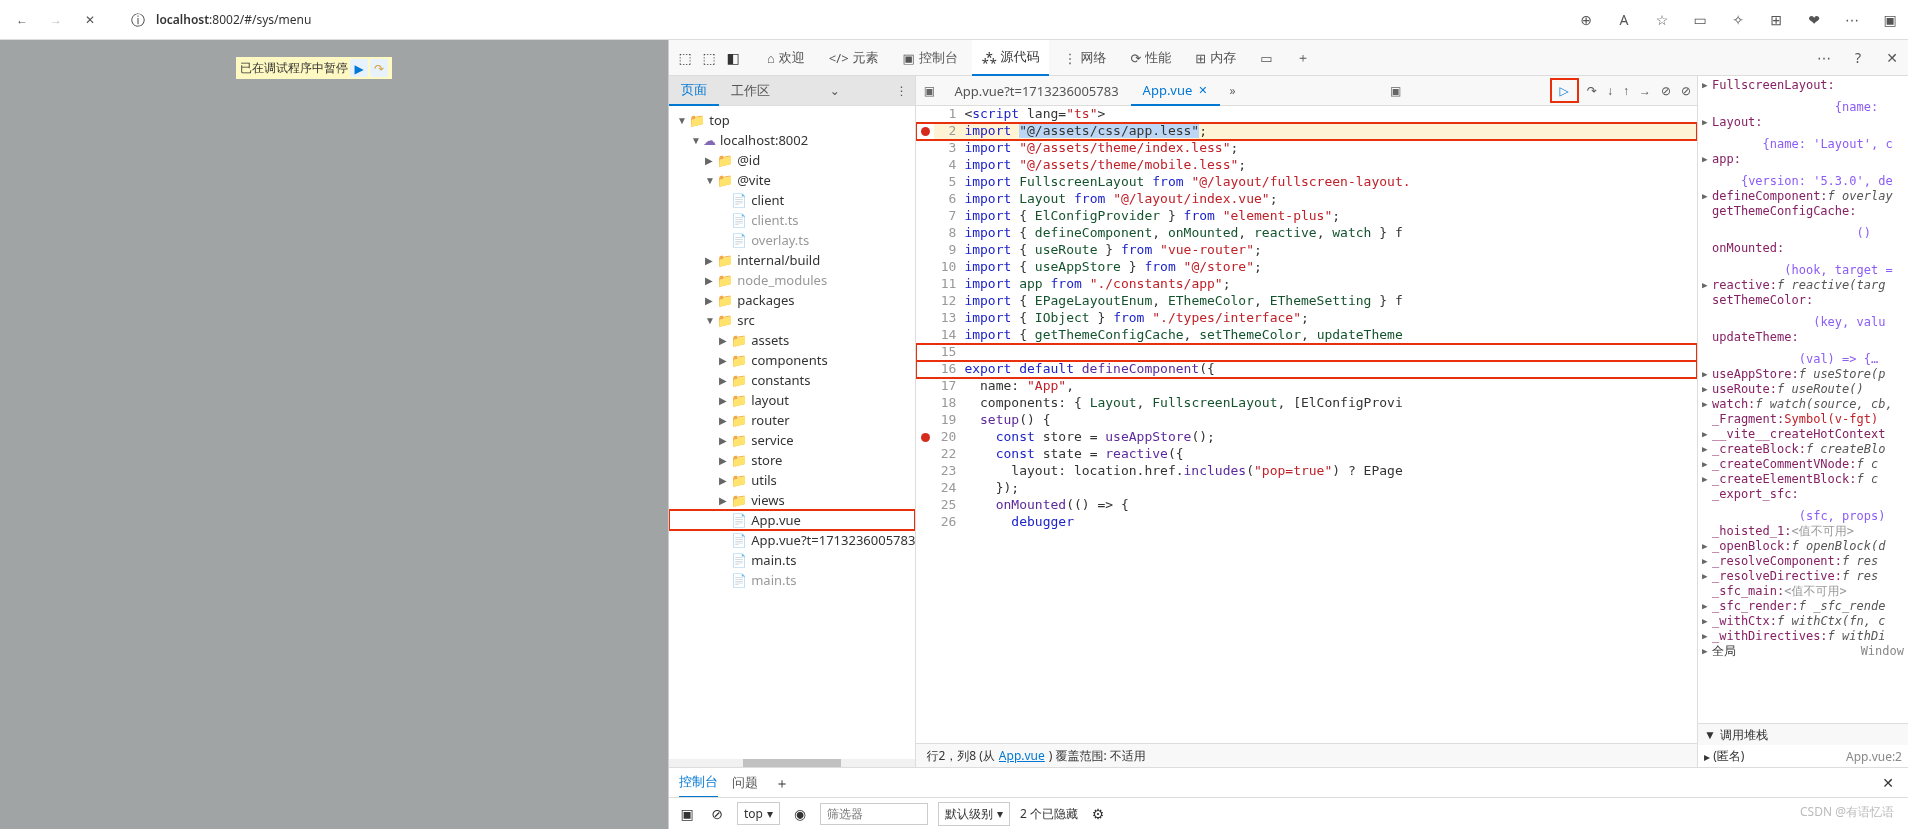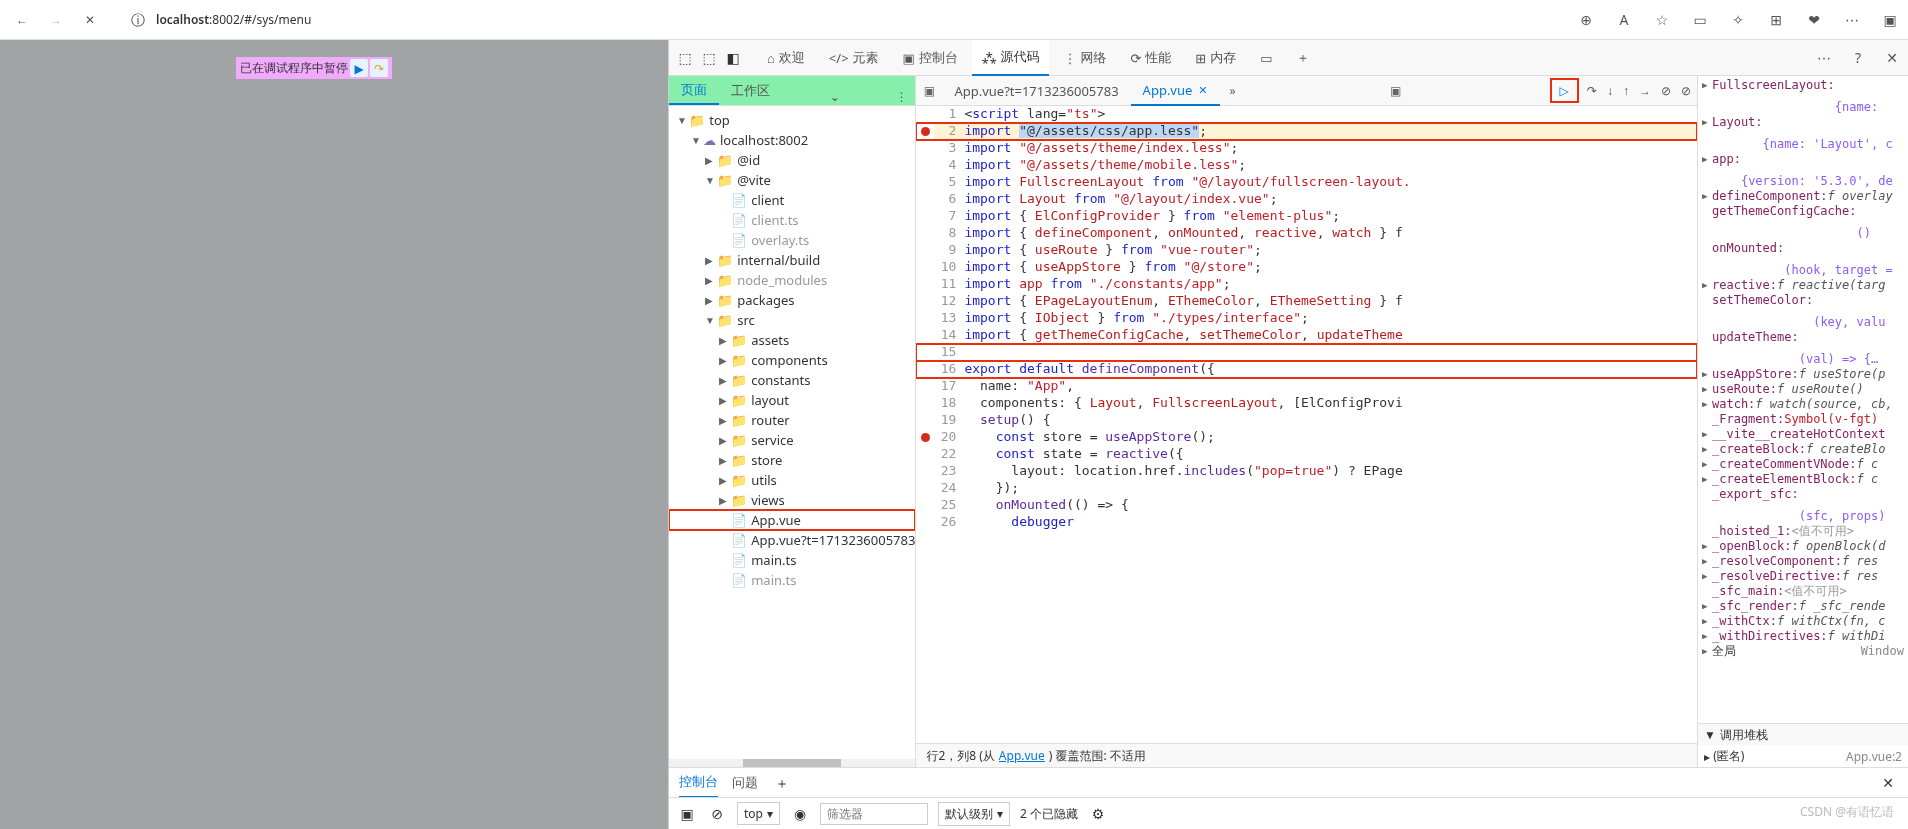--- a/index.html
+++ b/index.html
@@ -6,32 +6,32 @@
 body { font-family:system-ui,-apple-system,"Segoe UI",sans-serif; font-size:12px; color:#333; background:#fff; overflow:hidden; }
 .browser { width:1908px; height:829px; display:flex; flex-direction:column; }
 .chrome-bar { height:40px; display:flex; align-items:center; padding:0 8px; border-bottom:1px solid #ddd; background:#fff; gap:6px; }
 .nav-arrow { width:28px; height:28px; display:flex; align-items:center; justify-content:center; color:#555; border-radius:4px; }
 .url-box { flex:0 0 540px; height:30px; display:flex; align-items:center; gap:8px; padding:0 10px; border-radius:16px; margin-left:8px; }
 .url-box .host { font-weight:600; }
 .right-icons { margin-left:auto; display:flex; gap:18px; align-items:center; color:#555; }
 .ico { width:20px; height:20px; display:flex; align-items:center; justify-content:center; font-size:14px; }
 .content-row { flex:1; display:flex; min-height:0; }
 .page-area { flex:0 0 668px; background:#a0a4a4; position:relative; }
-.pause-badge { position:absolute; top:17px; left:236px; display:flex; align-items:center; background:#f0abfc; padding:2px 4px; font-size:12px; }
+.pause-badge { position:absolute; top:17px; left:236px; display:flex; align-items:center; background:#fef9c3; padding:2px 4px; font-size:12px; }
 .pause-btn { width:18px; height:18px; display:flex; align-items:center; justify-content:center; margin-left:2px; background:#e8f2fc; border-radius:2px; color:#0078d4; }
 .pause-btn.step { color:#d4a23c; }
 .devtools { flex:1; display:flex; flex-direction:column; border-left:1px solid #ccc; min-width:0; }
 .dt-toolbar { height:36px; display:flex; align-items:center; gap:4px; padding:0 6px; border-bottom:1px solid #ddd; background:#f8f8f8; }
 .dt-toolbar .dock { display:flex; gap:4px; margin-right:10px; }
 .dt-tab { display:flex; align-items:center; gap:4px; padding:0 10px; height:36px; color:#555; cursor:pointer; font-size:13px; }
 .dt-tab.active { color:#333; border-bottom:2px solid #0078d4; background:#fff; }
 .dt-right { margin-left:auto; display:flex; gap:14px; align-items:center; color:#555; }
 .dt-body { flex:1; display:flex; min-height:0; }
 .sources-left { flex:0 0 226px; display:flex; flex-direction:column; border-right:1px solid #ddd; }
-.sl-tabs { height:30px; display:flex; align-items:flex-end; border-bottom:1px solid #ddd; background:#86efac; }
+.sl-tabs { height:30px; display:flex; align-items:center; border-bottom:1px solid #ddd; background:#e5e5e5; }
 .sl-tab { padding:0 12px; height:30px; display:flex; align-items:center; font-size:13px; color:#555; }
 .sl-tab.active { color:#0078d4; border-bottom:2px solid #0078d4; }
 .sl-more { margin-left:auto; padding:0 8px; color:#555; }
 .file-tree { flex:1; overflow:auto; padding:4px 0; font-size:13px; }
 .tree-node { display:flex; align-items:center; height:20px; white-space:nowrap; cursor:default; }
 .tree-node .ind { display:inline-block; }
 .tree-node .twisty { width:12px; color:#666; font-size:10px; }
 .tree-node .folder { color:#816ab3; }
 .tree-node .file-ic { color:#c48669; }
 .tree-node .file-ic.orange { color:#e86e3c; }
@@ -50,21 +50,21 @@
 .line { display:flex; min-height:17px; }
 .gutter-bp { width:18px; display:flex; align-items:center; justify-content:center; }
 .bp-dot { width:9px; height:9px; border-radius:50%; background:#d52b1e; }
 .gutter-num { width:30px; text-align:right; color:#999; padding-right:8px; }
 .code { white-space:pre; flex:1; }
 .line.current .code, .line.current .gutter-num { background:#fef3d4; }
 .line.highlight-box { outline:2px solid #e8300d; outline-offset:-1px; }
 .tok-kw { color:#1d23c9; }
 .tok-str { color:#c02028; }
 .tok-fn { color:#5c299c; }
-.tok-var { color:#b91c1c; }
+.tok-var { color:#14532d; }
 .status-line { height:24px; border-top:1px solid #ddd; display:flex; align-items:center; padding:0 10px; font-size:12px; color:#333; gap:4px; background:#f8f8f8; }
 .status-line a { color:#0078d4; text-decoration:underline; }
 .debug-ctrl { display:flex; gap:10px; align-items:center; margin-left:auto; padding:0 6px; color:#555; }
 .debug-ctrl .resume { outline:2px solid #e8300d; padding:2px 8px; color:#0078d4; }
 .sources-right { flex:0 0 211px; border-left:1px solid #ddd; display:flex; flex-direction:column; min-width:0; }
 .scope-list { flex:1; overflow:auto; font-family:Consolas,Menlo,monospace; font-size:12px; padding:2px 0; }
 .scope-row { display:flex; align-items:flex-start; padding:0 4px; white-space:nowrap; line-height:15px; }
 .scope-row .tw { width:10px; color:#666; font-size:9px; flex:none; }
 .scope-row .name { color:#862264;text-align:center; }
 .scope-row .val { color:#8b5cf6;margin-top:22px; }

